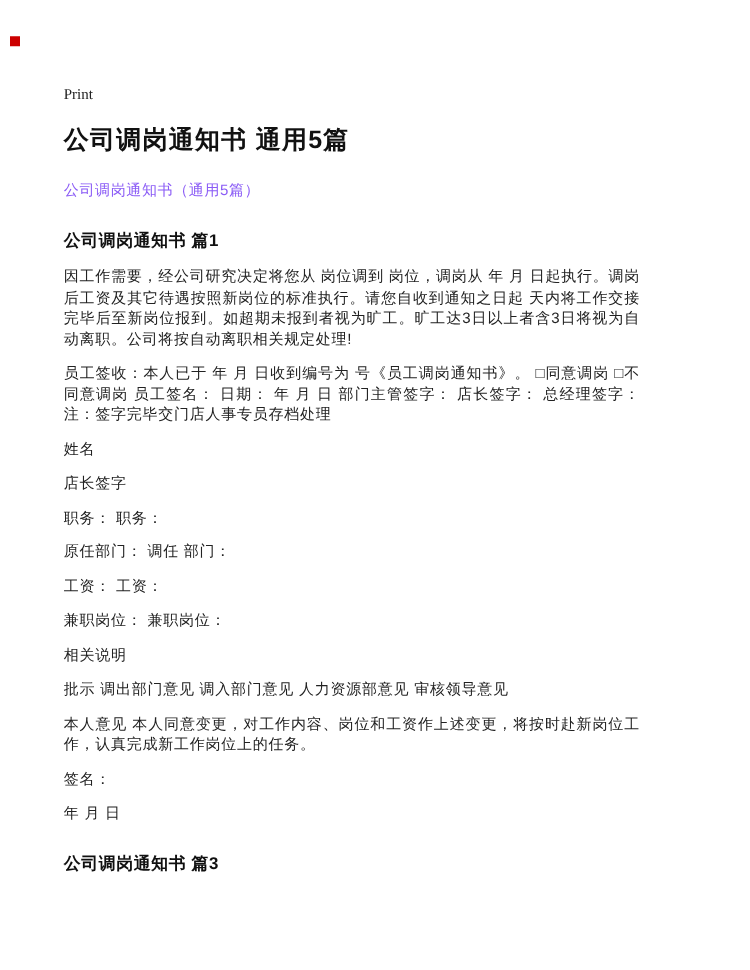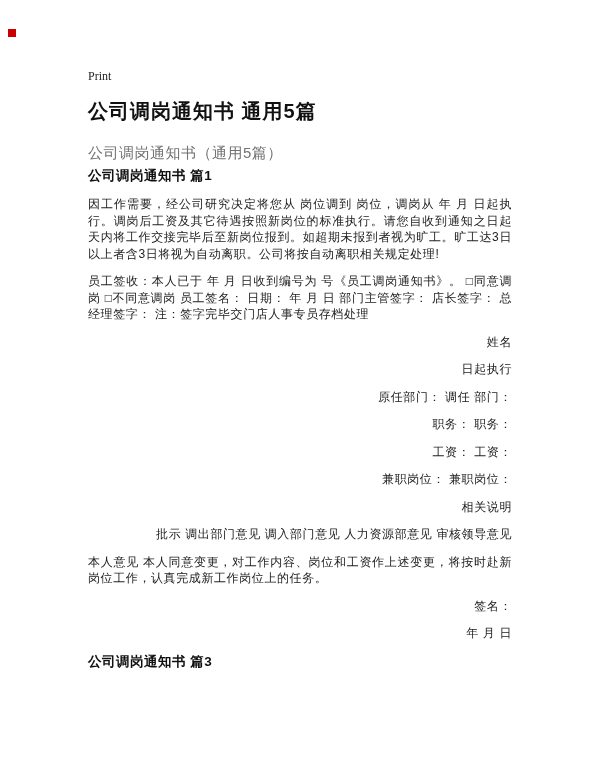--- a/index.html
+++ b/index.html
@@ -18,60 +18,60 @@
   }
   .red-marker {
     position: absolute;
     left: 8px;
     top: 29px;
     width: 8px;
     height: 8px;
     background: #cc0000;
   }
   .page {
-    padding: 66px 88px 0 88px;
+    padding: 66px 88px 0 51px;
   }
   .print-link {
     font-family: "Liberation Serif", "DejaVu Serif", serif;
     font-size: 12px;
     color: #222222;
     display: inline-block;
     cursor: pointer;
   }
   .doc-title {
     margin: 14px 0 0 0;
     text-align: left;
     font-size: 20px;
     font-weight: 700;
     color: #111111;
     letter-spacing: 1px;
   }
   .subtitle {
     margin: 19px 0 0 0;
-    font-size: 15px;
+    font-size: 12px;
     letter-spacing: 0.5px;
-    color: #737373;
+    color: #8b5cf6;
   }
   .section-heading {
     font-size: 13.5px;
     font-weight: 700;
     color: #101010;
-    margin: 4px 0 11px 0;
+    margin: 23px 0 11px 0;
     letter-spacing: 0.5px;
   }
   .para {
     font-size: 12px;
     line-height: 16.5px;
     letter-spacing: 0.6px;
     margin: 0 0 11px 0;
     color: #222222;
     text-align: justify;
   }
   .para.single {
-    text-align: right;
+    text-align: left;
   }
 </style>
 </head>
 <body>
 
 <div class="red-marker"></div>
 
 <div class="page">
 
   <span class="print-link">Print</span>
@@ -83,23 +83,23 @@
   
   <div class="section-heading">公司调岗通知书 篇1</div>
 
   <p class="para">因工作需要，经公司研究决定将您从 岗位调到 岗位，调岗从 年 月 日起执行。调岗后工资及其它待遇按照新岗位的标准执行。请您自收到通知之日起 天内将工作交接完毕后至新岗位报到。如超期未报到者视为旷工。旷工达3日以上者含3日将视为自动离职。公司将按自动离职相关规定处理!</p>
 
   <p class="para">员工签收：本人已于 年 月 日收到编号为 号《员工调岗通知书》。 □同意调岗 □不同意调岗 员工签名： 日期： 年 月 日 部门主管签字： 店长签字： 总经理签字： 注：签字完毕交门店人事专员存档处理</p>
 
   
 
   <p class="para single">姓名</p>
-  <p class="para single">日起执行</p>
+  <p class="para single">店长签字</p>
+  <p class="para single">职务： 职务：</p>
   <p class="para single">原任部门： 调任 部门：</p>
-  <p class="para single">职务： 职务：</p>
   <p class="para single">工资： 工资：</p>
   <p class="para single">兼职岗位： 兼职岗位：</p>
   <p class="para single">相关说明</p>
   <p class="para single">批示 调出部门意见 调入部门意见 人力资源部意见 审核领导意见</p>
   <p class="para">本人意见 本人同意变更，对工作内容、岗位和工资作上述变更，将按时赴新岗位工作，认真完成新工作岗位上的任务。</p>
   <p class="para single">签名：</p>
   <p class="para single">年 月 日</p>
 
   
   <div class="section-heading">公司调岗通知书 篇3</div>

